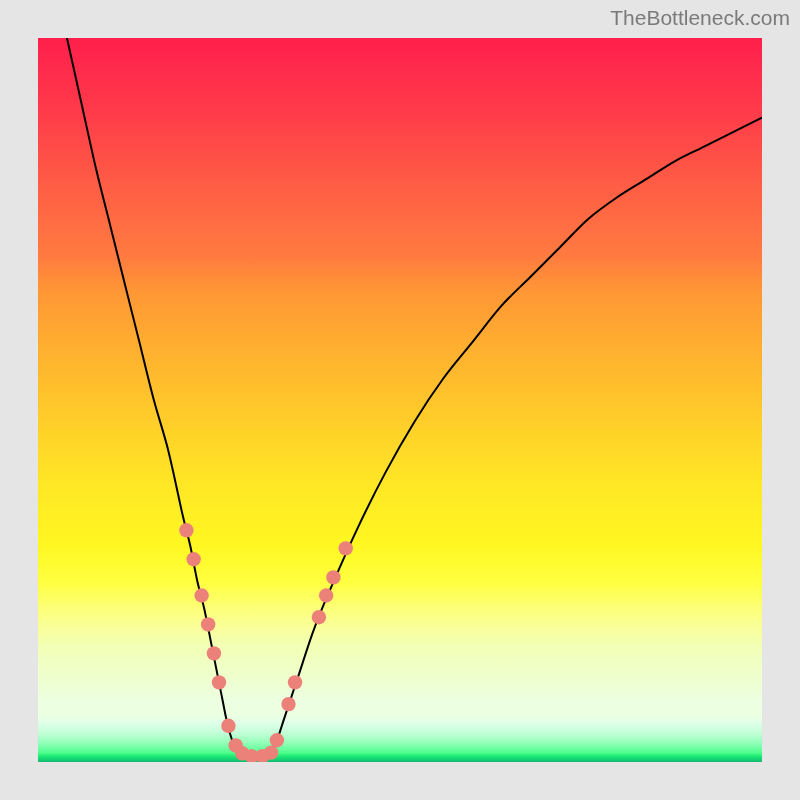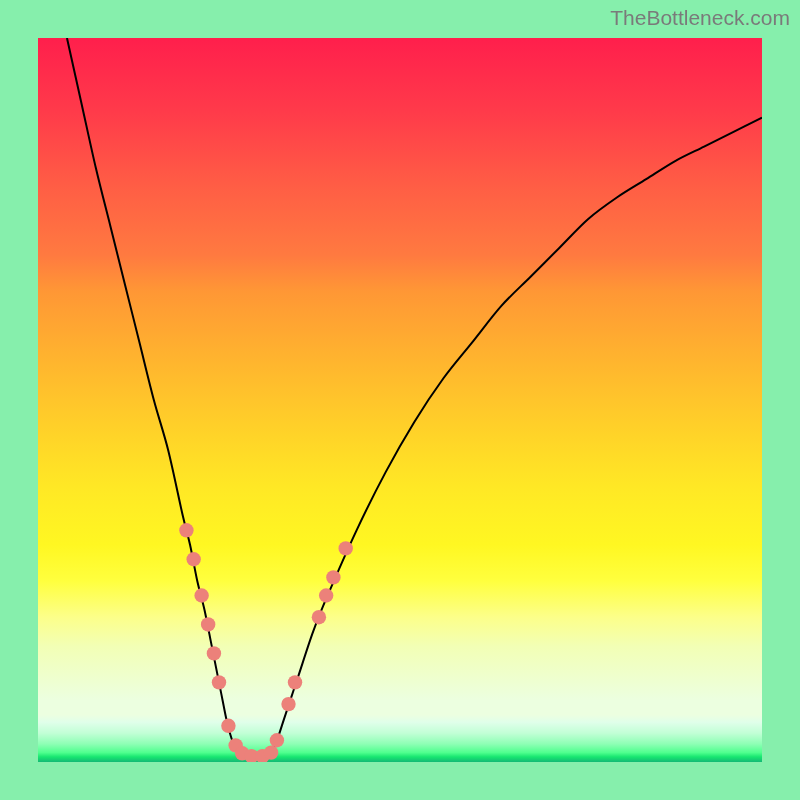--- a/index.html
+++ b/index.html
@@ -8,21 +8,21 @@
       width: 800px;
       height: 800px;
       overflow: hidden;
       font-family: Arial, sans-serif;
     }
 
     .chart-container {
       width: 800px;
       height: 800px;
       position: relative;
-      background: #86efac;
+      background: #e5e5e5;
     }
 
     .plot-area {
       position: absolute;
       left: 38px;
       top: 38px;
       width: 724px;
       height: 724px;
       background: linear-gradient(to bottom,
         #ff1f4c 0%,

